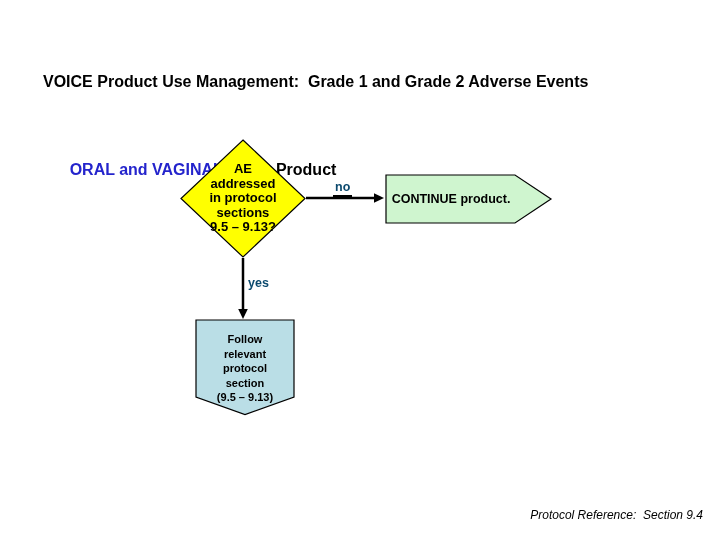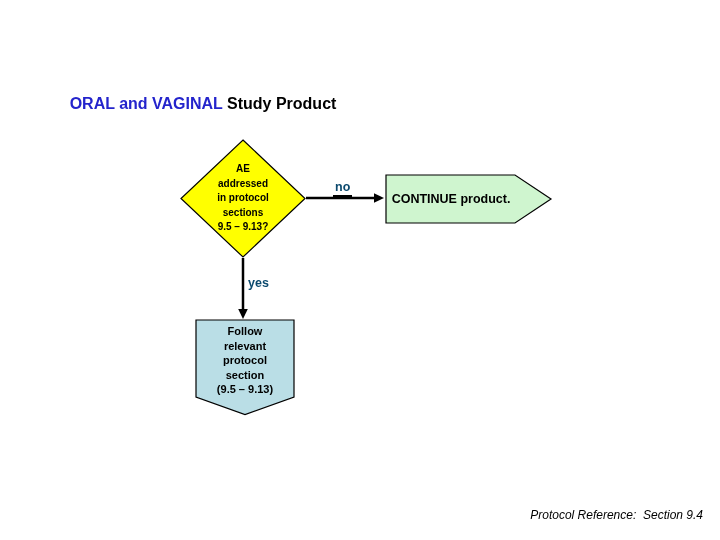--- a/index.html
+++ b/index.html
@@ -30,30 +30,30 @@
     display: flex;
     align-items: center;
     justify-content: center;
     text-align: center;
     font-weight: bold;
     color: #000000;
     white-space: pre-line;
   }
   .decision-text {
     left: 180px; top: 139px; width: 126px; height: 119px;
-    font-size: 10px; line-height: 14.5px;
+    font-size: 13px; line-height: 14.5px;
   }
   .continue-text {
     left: 385px; top: 174px; width: 132px; height: 50px;
     font-size: 12.5px;
   }
   .follow-text {
     left: 195px; top: 321px; width: 100px; height: 78px;
     font-size: 11px; line-height: 14.5px;
-    align-items: flex-start; padding-top: 3px;
+    align-items: flex-start; padding-top: 11px;
   }
   .edge-label {
     position: absolute;
     font-weight: bold;
     font-size: 12.5px;
     line-height: 14px;
     color: #0c4a6e;
   }
   .no-label  { left: 333px; top: 180px; border-bottom: 2px solid #000; padding: 0 2px 1px 2px; }
   .yes-label { left: 248px; top: 276px; }
@@ -67,20 +67,21 @@
     white-space: pre-wrap;
     text-align: center;
   }
 </style>
 </head>
 <body>
 
 <div class="slide">
 
   <div class="title">
+    <div class="pre">VOICE Product Use Management:  Grade 1 and Grade 2 Adverse Events</div>
     <div>
       <span class="pre" style="color: rgb(36, 36, 204);">ORAL and VAGINAL</span><span class="pre"> Study Product</span>
     </div>
   </div>
 
   <div>
 
     <svg class="layer" width="720" height="540" aria-hidden="true">
       <line x1="306" y1="198" x2="375" y2="198" stroke="#000" stroke-width="2.5"></line>
       <polygon points="384,198 374,193.2 374,202.8" fill="#000"></polygon>

